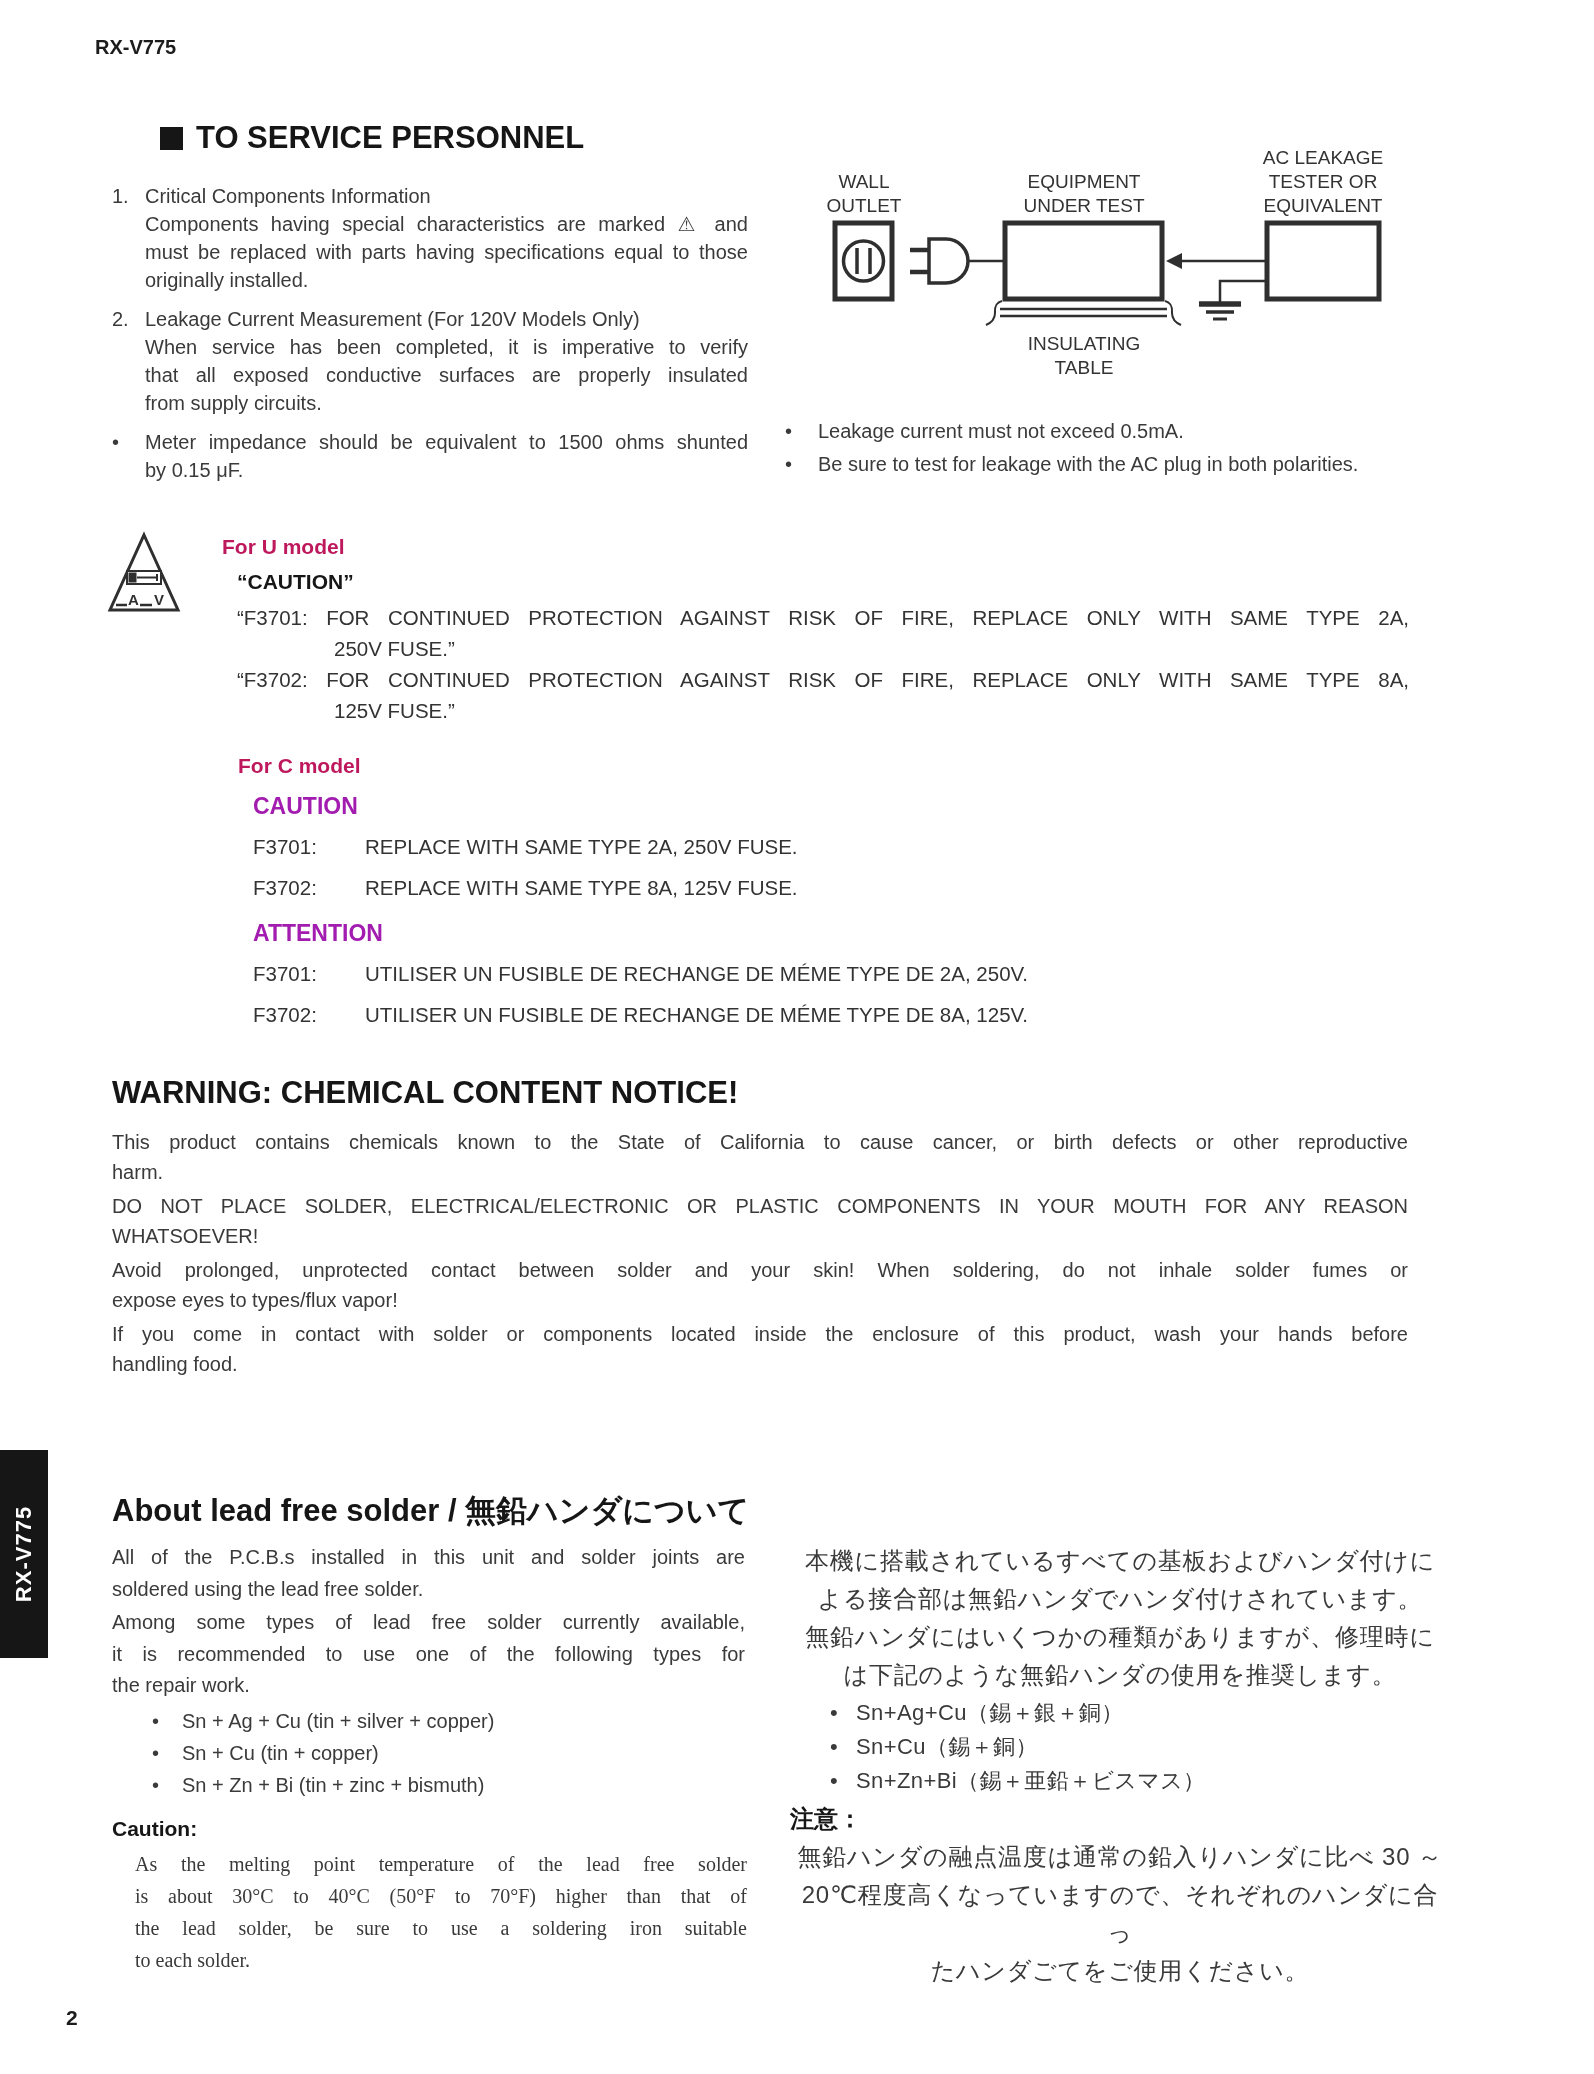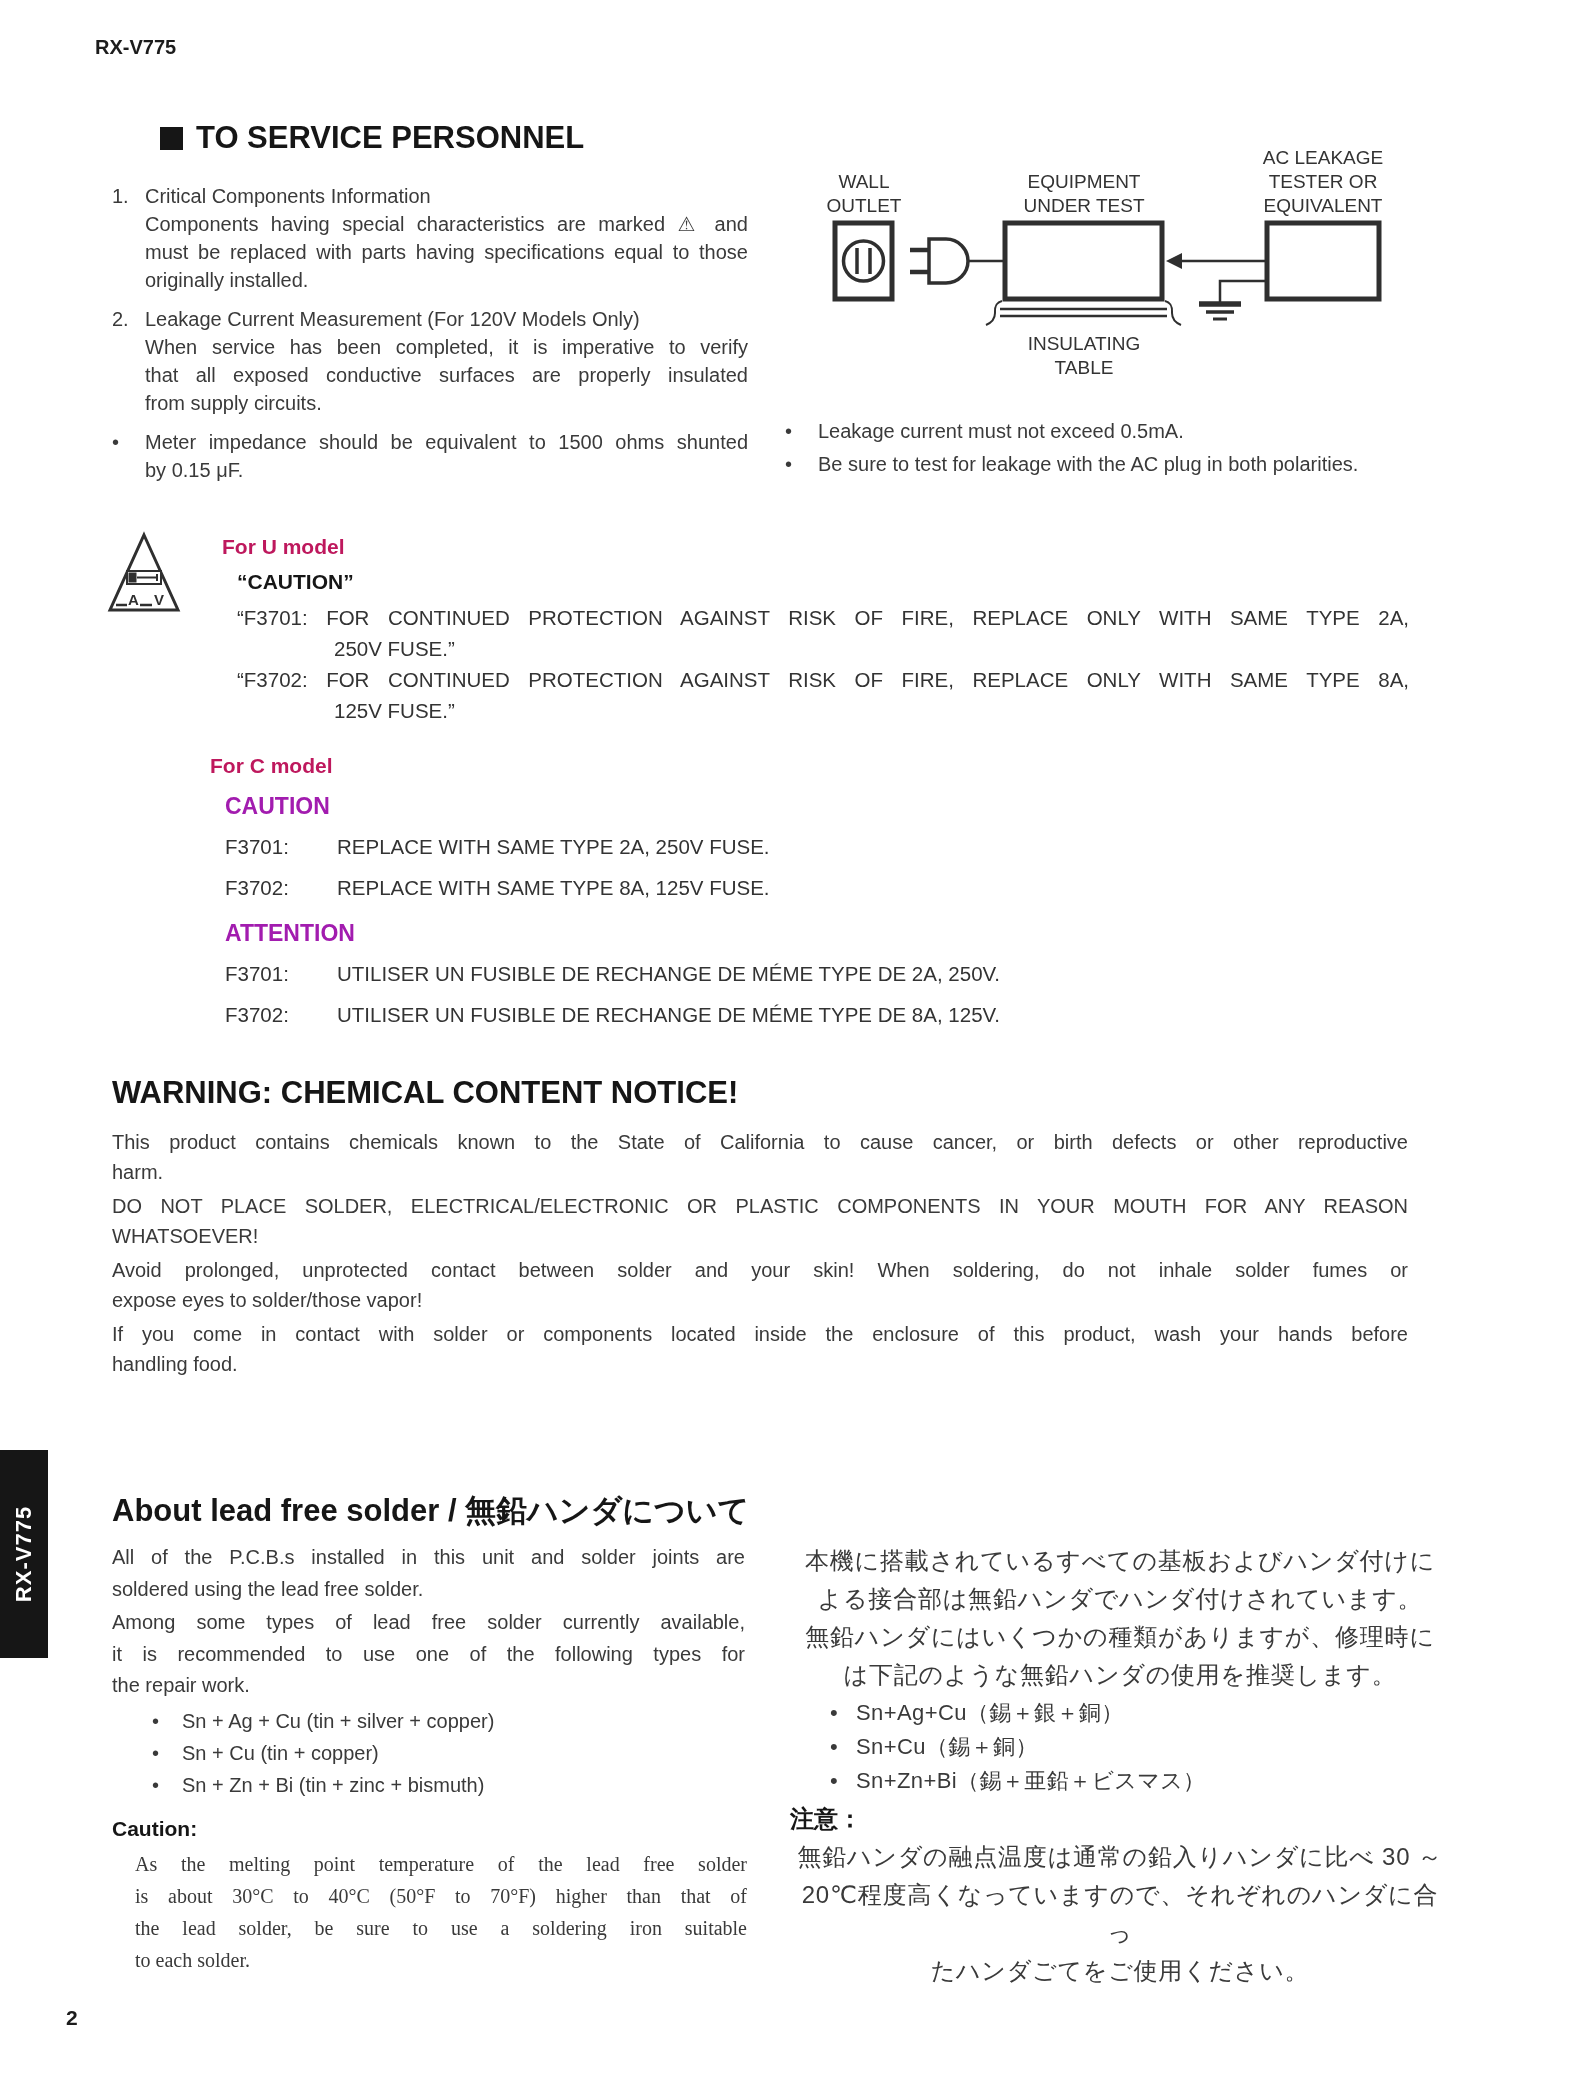--- a/index.html
+++ b/index.html
@@ -195,21 +195,21 @@
       <div class="ucaution">“CAUTION”</div>
       <div class="ustmts">
         <div class="l1 jl">“F3701: FOR CONTINUED PROTECTION AGAINST RISK OF FIRE, REPLACE ONLY WITH SAME TYPE 2A,</div>
         <div class="l2">250V FUSE.”</div>
         <div class="l1 jl">“F3702: FOR CONTINUED PROTECTION AGAINST RISK OF FIRE, REPLACE ONLY WITH SAME TYPE 8A,</div>
         <div class="l2">125V FUSE.”</div>
       </div>
     </div>
   </div>
 
-  <div class="abs cmodel" style="left:210px;top:753px;">
+  <div class="abs cmodel" style="left:238px;top:753px;">
     <div class="hmodel">For C model</div>
     <div class="inner">
       <div class="chead">CAUTION</div>
       <div class="frows">
         <div class="frow">
           <span class="fcode">F3701:</span>
           <span>REPLACE WITH SAME TYPE 2A, 250V FUSE.</span>
         </div>
         <div class="frow">
           <span class="fcode">F3702:</span>
@@ -235,21 +235,21 @@
     <div class="wpar">
       <div class="wl jl">This product contains chemicals known to the State of California to cause cancer, or birth defects or other reproductive</div>
       <div class="wl">harm.</div>
     </div>
     <div class="wpar">
       <div class="wl jl">DO NOT PLACE SOLDER, ELECTRICAL/ELECTRONIC OR PLASTIC COMPONENTS IN YOUR MOUTH FOR ANY REASON</div>
       <div class="wl">WHATSOEVER!</div>
     </div>
     <div class="wpar">
       <div class="wl jl">Avoid prolonged, unprotected contact between solder and your skin! When soldering, do not inhale solder fumes or</div>
-      <div class="wl">expose eyes to solder/those vapor!</div>
+      <div class="wl">expose eyes to types/flux vapor!</div>
     </div>
     <div class="wpar">
       <div class="wl jl">If you come in contact with solder or components located inside the enclosure of this product, wash your hands before</div>
       <div class="wl">handling food.</div>
     </div>
   </div>
 
   <div class="abs sol-title" style="left:112px;top:1492px;">About lead free solder / 無鉛ハンダについて</div>
 
   <div class="abs sol-en" style="left:112px;top:1542px;">

